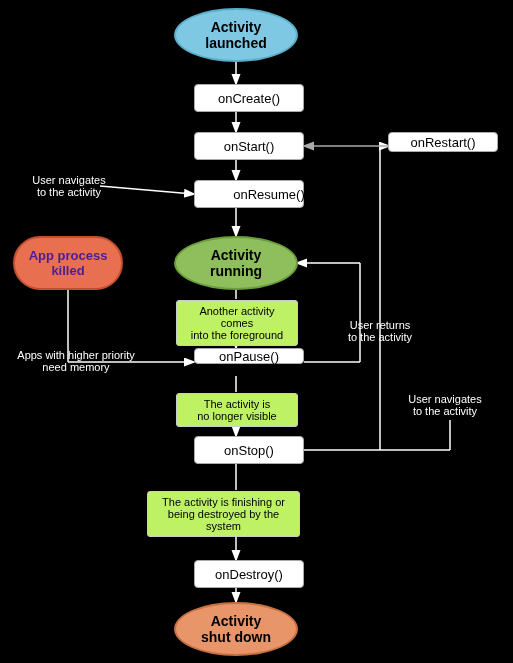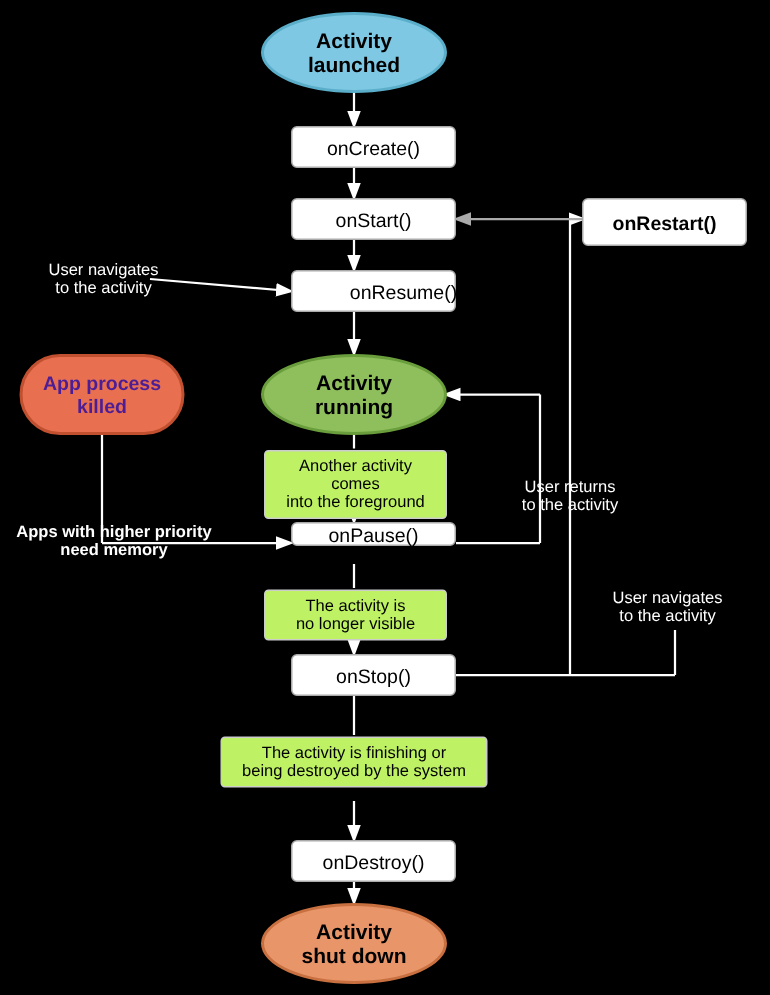--- a/index.html
+++ b/index.html
@@ -185,44 +185,44 @@
 
 <div class="desc-text" style="left:176px; top:393px; width:122px;">
   <span style="white-space:pre-line; font-size:11px;">The activity is
 no longer visible</span>
 </div>
 
 <div class="node rect-method" style="left:194px; top:436px; width:110px; height:28px;">
   <span>onStop()</span>
 </div>
 
-<div class="desc-text" style="left:147px; top:491px; width:178px;">
+<div class="desc-text" style="left:147px; top:491px; width:153px;">
   <span style="white-space:pre-line; font-size:11px;">The activity is finishing or
 being destroyed by the system</span>
 </div>
 
 <div class="node rect-method" style="left:194px; top:560px; width:110px; height:28px;">
   <span>onDestroy()</span>
 </div>
 
 <div class="node ellipse-orange" style="left:174px; top:602px; width:124px; height:54px; border-radius:50%;">
   <span style="white-space:pre-line; font-weight:bold; font-size:14px;">Activity
 shut down</span>
 </div>
 
-<div class="node rect-method" style="left:388px; top:132px; width:110px; height:32px;font-weight:bold;">
+<div class="node rect-method" style="left:388px; top:132px; width:110px; height:20px;">
   <span>onRestart()</span>
 </div>
 
 <div class="label-text" style="left:14px; top:174px; width:110px;">
   <span style="white-space:pre-line;">User navigates
 to the activity</span>
 </div>
 
-<div class="label-text" style="left:2px; top:349px; width:148px;font-weight:bold;">
+<div class="label-text" style="left:2px; top:349px; width:148px;">
   <span style="white-space:pre-line;">Apps with higher priority
 need memory</span>
 </div>
 
 <div class="label-text" style="left:330px; top:319px; width:100px;">
   <span style="white-space:pre-line;margin-top:24px;">User returns
 to the activity</span>
 </div>
 
 <div class="label-text" style="left:390px; top:393px; width:110px;">

